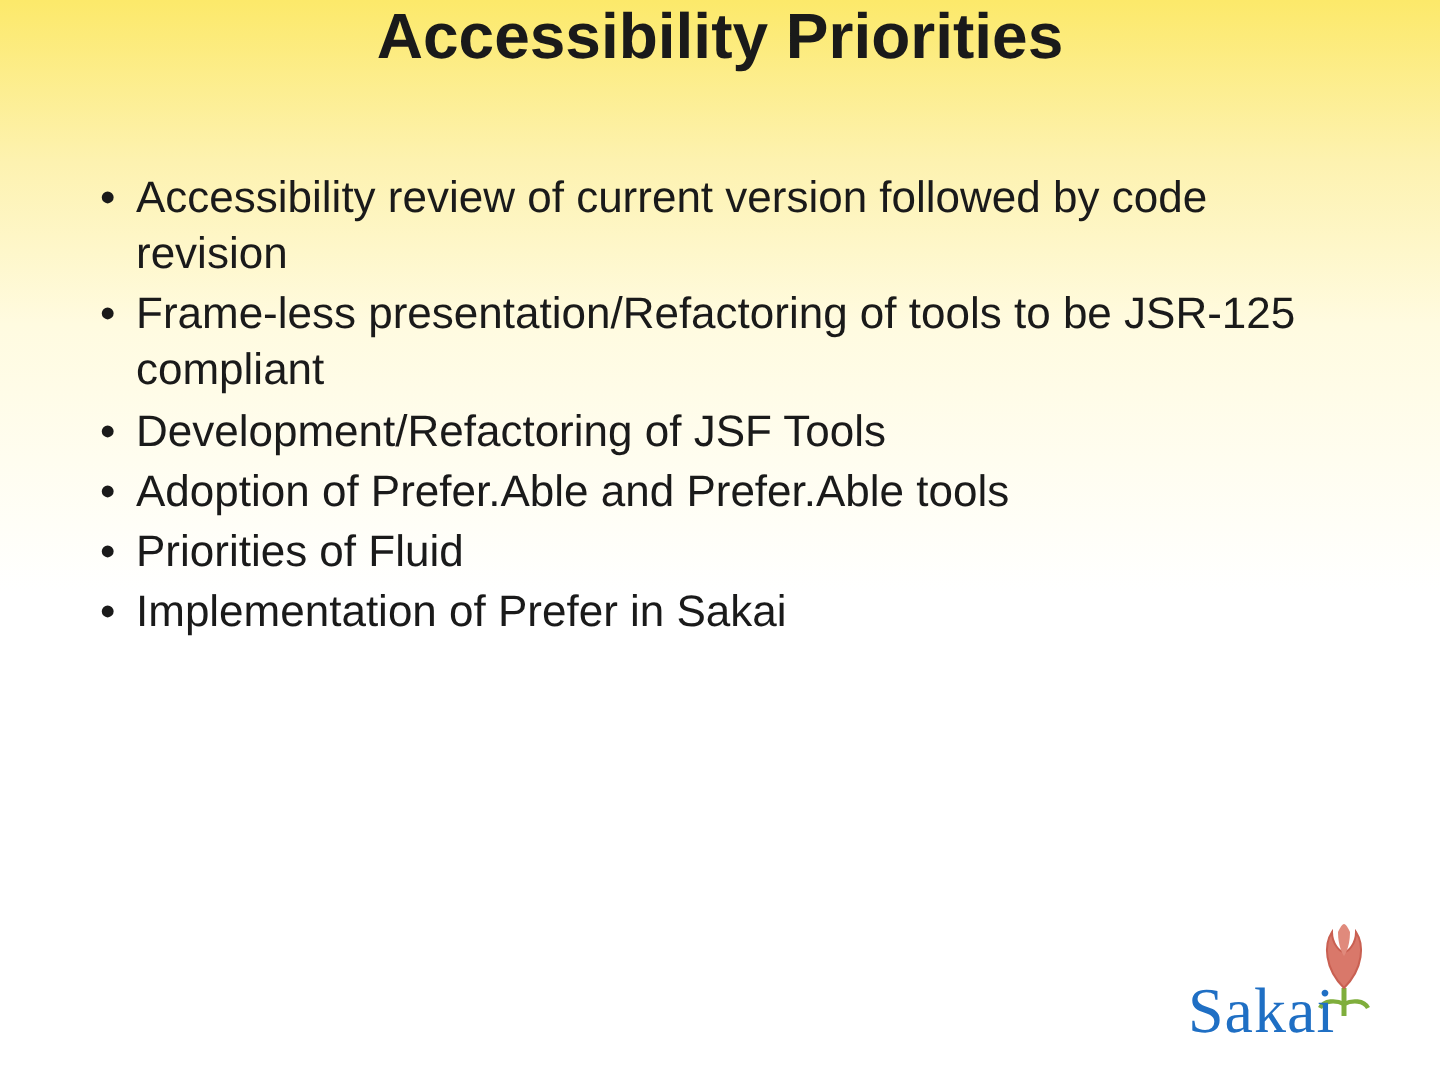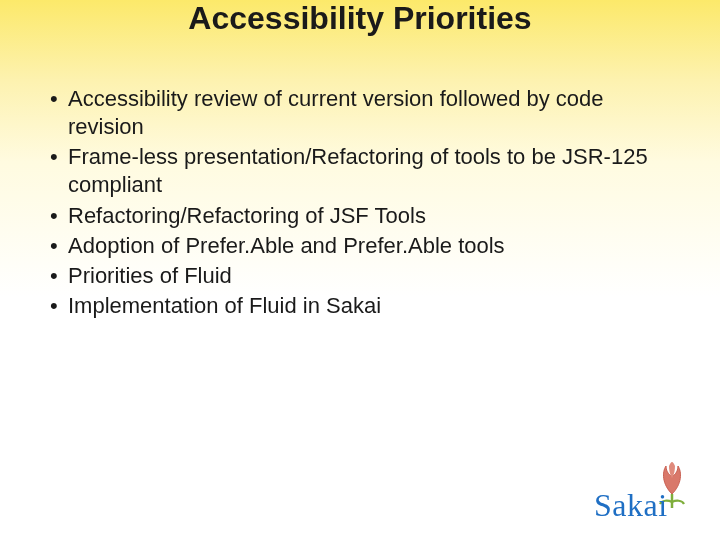--- a/index.html
+++ b/index.html
@@ -69,24 +69,24 @@
   }
 </style>
 </head>
 <body>
 
 <div class="slide">
   <div class="title">Accessibility Priorities</div>
   <ul class="bullets">
     <li>Accessibility review of current version followed by code revision</li>
     <li>Frame-less presentation/Refactoring of tools to be JSR-125 compliant</li>
-    <li>Refactoring/Refactoring of JSF Tools</li>
+    <li>Development/Refactoring of JSF Tools</li>
     <li>Adoption of Prefer.Able and Prefer.Able tools</li>
     <li>Priorities of Fluid</li>
-    <li>Implementation of Fluid in Sakai</li>
+    <li>Implementation of Prefer in Sakai</li>
   </ul>
   <div class="logo">
     <svg class="flower" viewBox="0 0 44 56">
       <path d="M22 40 C22 40 22 50 22 54" stroke="#7fae3c" stroke-width="2.5" fill="none"></path>
       <path d="M22 48 C18 46 12 46 10 50" stroke="#7fae3c" stroke-width="2.2" fill="none"></path>
       <path d="M22 48 C26 46 32 46 34 50" stroke="#7fae3c" stroke-width="2.2" fill="none"></path>
       <path d="M16 12 C12 18 12 30 22 40 C32 30 32 18 28 12 C28 18 24 22 22 22 C20 22 16 18 16 12 Z" fill="#d9786a" stroke="#c96052" stroke-width="1"></path>
       <path d="M19 12 C19 20 22 24 22 24 C22 24 25 20 25 12 C24 10 23 8 22 8 C21 8 20 10 19 12 Z" fill="#e08a7c"></path>
     </svg>
     <div class="logo-text">Sakai</div>

